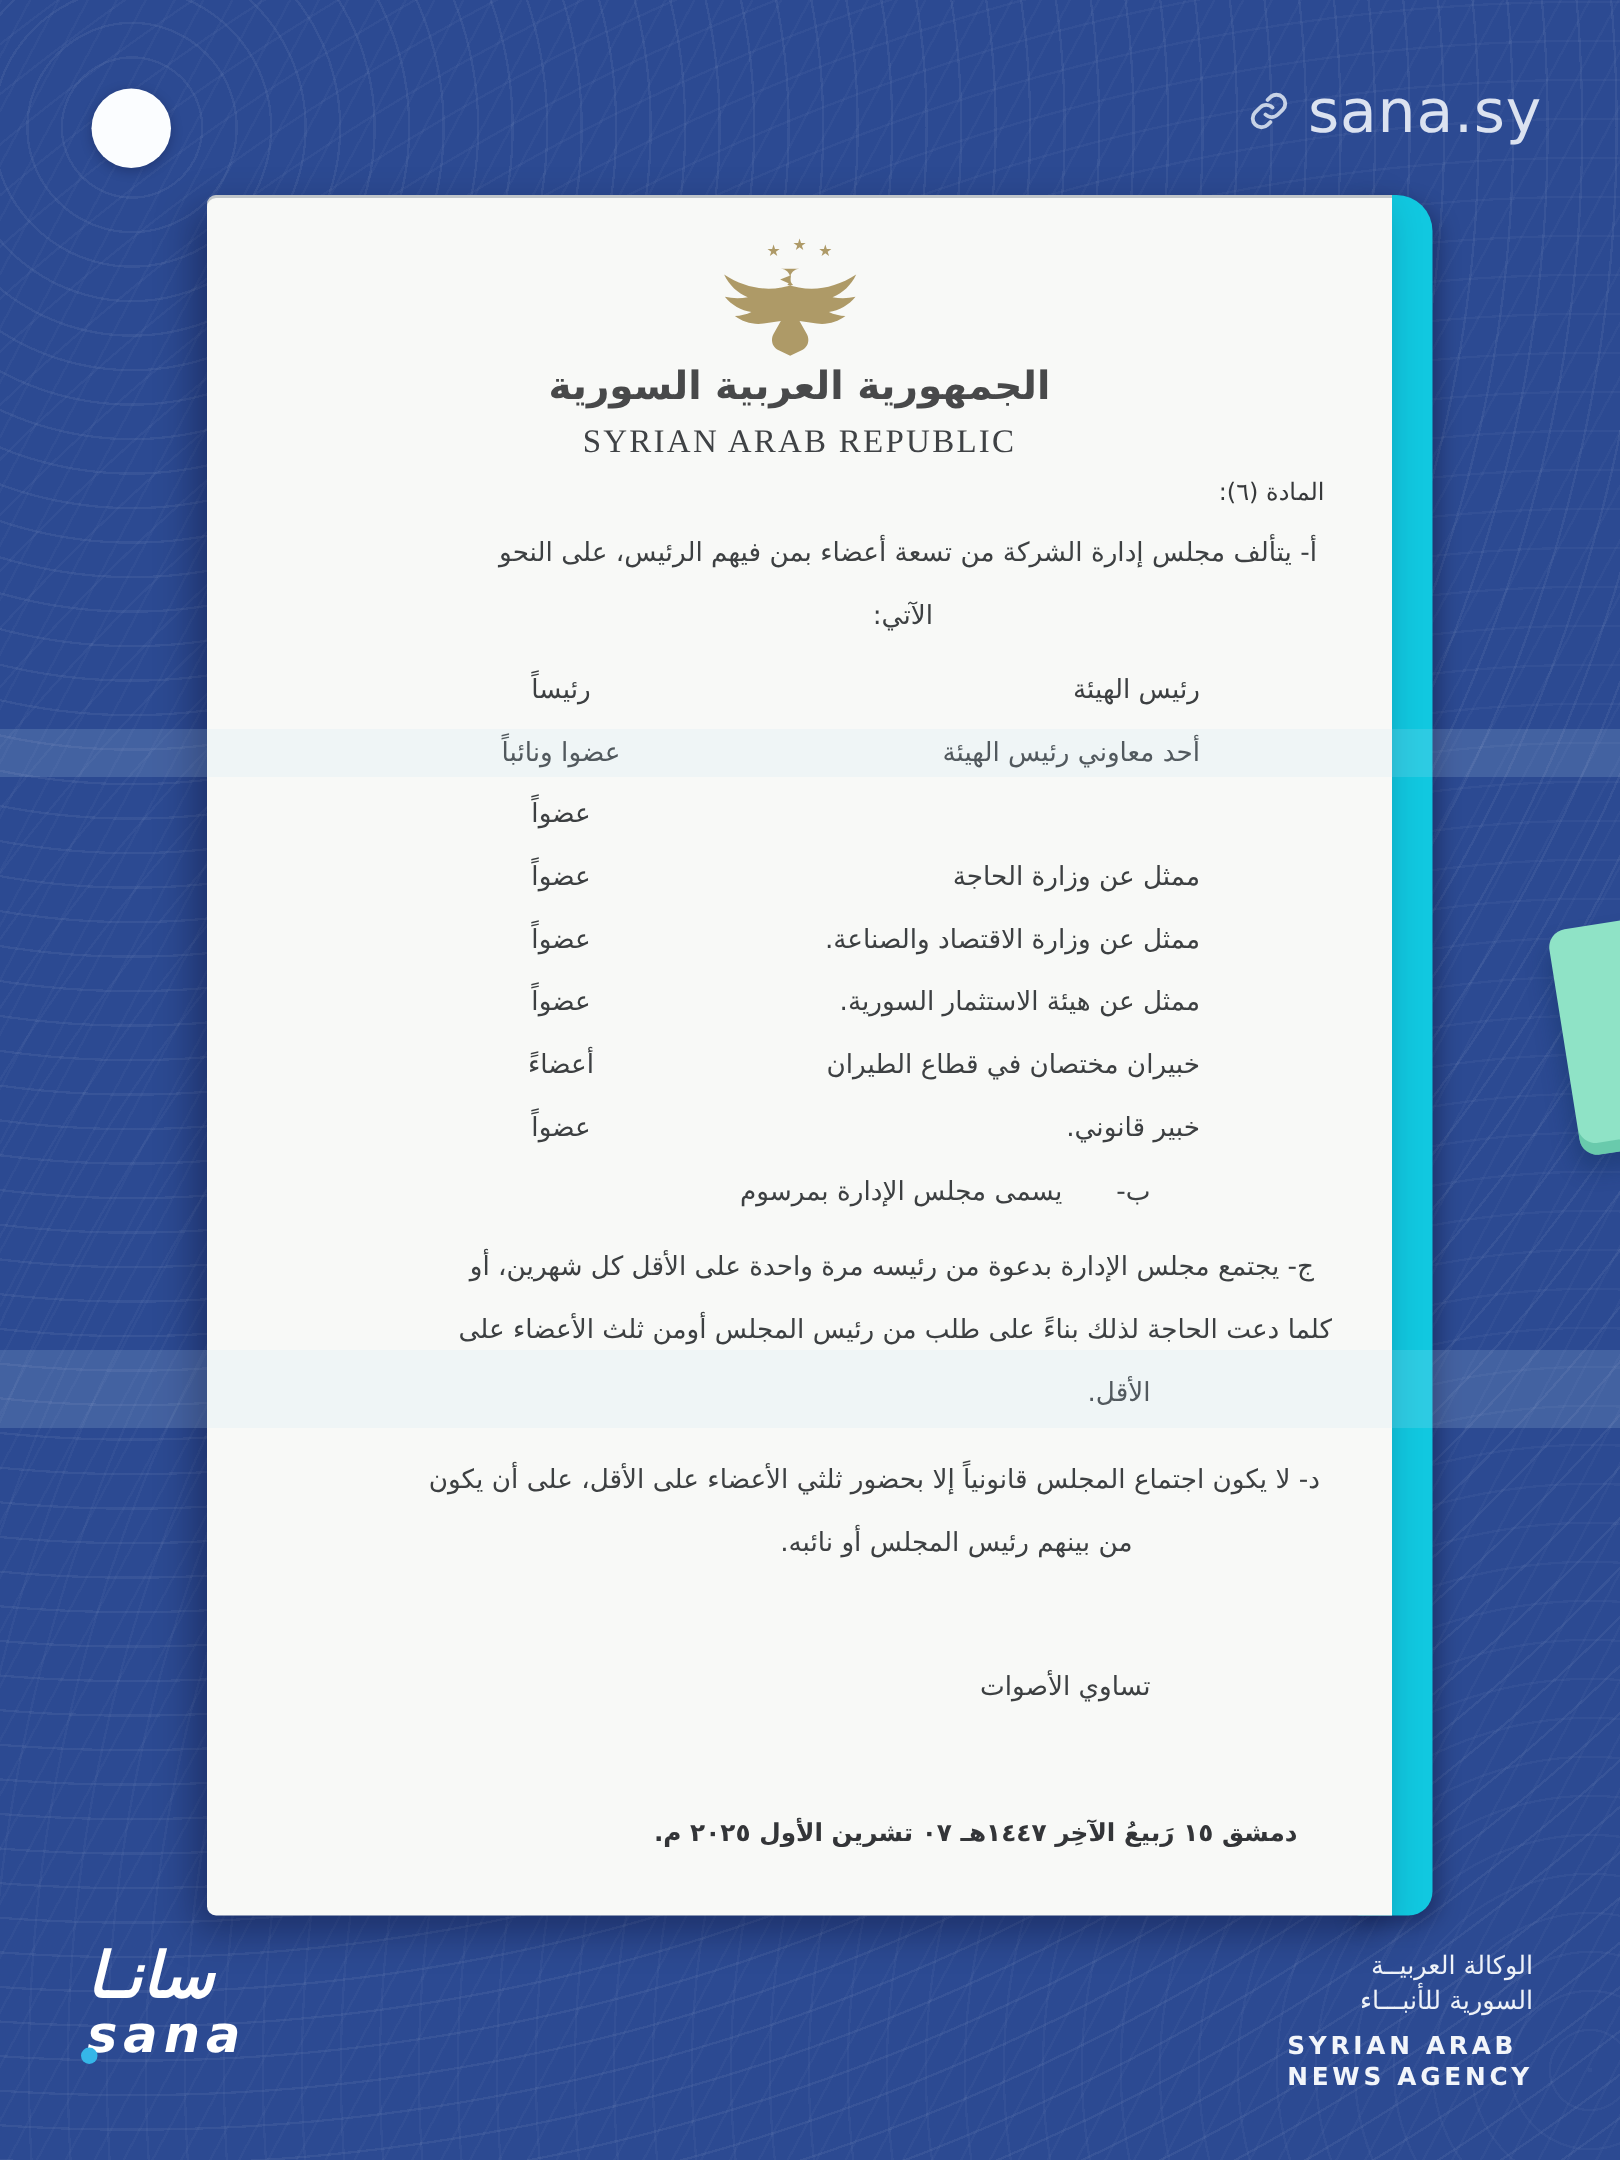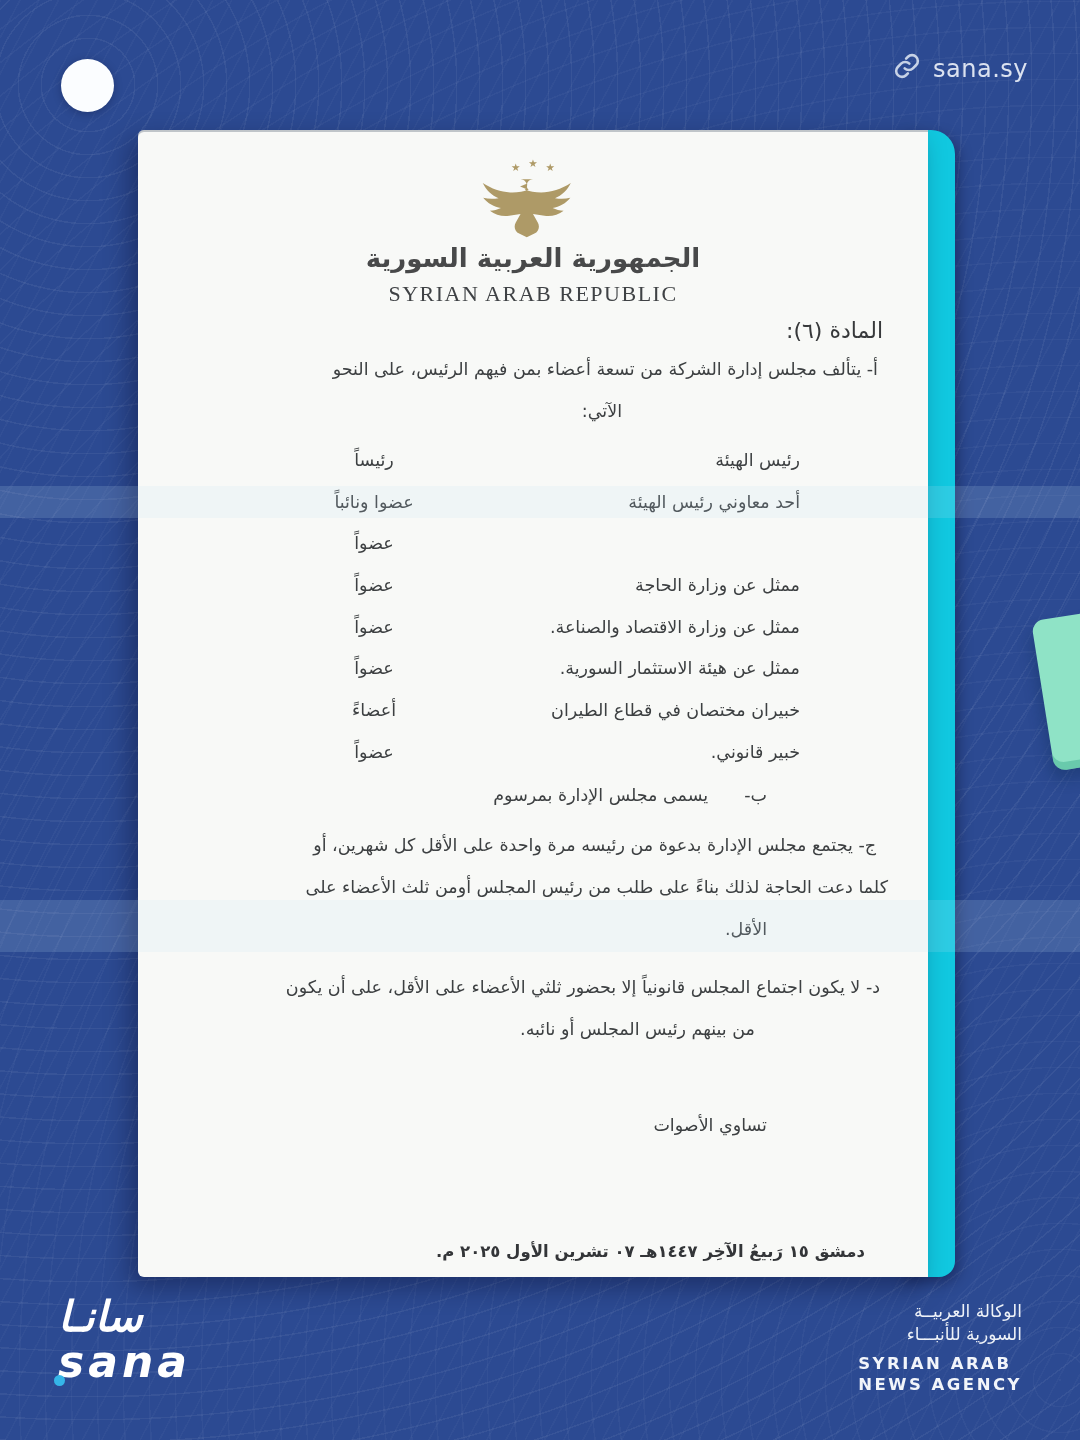--- a/index.html
+++ b/index.html
@@ -18,21 +18,21 @@
   .bg-hatch{
     position:absolute;inset:0;pointer-events:none;
     background:repeating-linear-gradient(118deg, rgba(255,255,255,0.028) 0 1.5px, transparent 1.5px 17px);
   }
   .dot-circle{
     position:absolute;left:61px;top:59px;width:53px;height:53px;border-radius:50%;
     background:#fbfdff;box-shadow:0 2px 8px rgba(0,0,30,.25);
   }
   .site-link{
     position:absolute;right:52px;top:52px;display:flex;align-items:center;gap:12px;
-    color:#dbe2f0;font-size:24px;letter-spacing:.5px;text-align:right;
+    color:#dbe2f0;font-size:40px;letter-spacing:.5px;text-align:right;
   }
   .site-link svg{width:28px;height:28px;}
   
   .mint-card{
     position:absolute;left:1042px;top:608px;width:160px;height:152px;border-radius:12px;
     background:#8fe3c6;transform:rotate(-9deg);
     box-shadow:-4px 10px 14px rgba(10,40,80,.30), inset 0 -8px 0 rgba(60,170,140,.45);
   }
   
   .spine{
@@ -50,34 +50,34 @@
   .emblem{position:absolute;top:28px;left:0;right:0;text-align:center;}
   .title-ar{
     position:absolute;top:113px;left:0;right:0;text-align:center;
     font-size:26px;font-weight:bold;color:#48494a;letter-spacing:0;
   }
   .title-en{
     position:absolute;top:151px;left:0;right:0;text-align:center;
     font-family:"Liberation Serif",serif;font-size:22px;color:#3f4245;letter-spacing:1.5px;
   }
   .line{position:absolute;white-space:nowrap;font-size:17.5px;color:#3d4042;}
-  .madda{font-size:22px;color:#37393b;}
+  .madda{font-size:16px;color:#37393b;}
   .m-row{position:absolute;left:0;right:0;height:28px;}
   .m-name{position:absolute;right:128px;white-space:nowrap;font-size:17.5px;}
   .m-role{position:absolute;right:492px;width:124px;text-align:center;white-space:nowrap;font-size:17.5px;}
   .b-row{display:flex;flex-direction:row;gap:36px;}
   .date-line{font-weight:bold;font-size:16.5px;color:#333538;}
   
   .band{position:absolute;left:0;width:1080px;background:rgba(190,221,243,0.16);pointer-events:none;}
   .band1{top:486px;height:32px;}
   .band2{top:900px;height:52px;}
   
   .sana-logo{position:absolute;left:58px;top:1296px;color:#ffffff;line-height:1;font-style:italic;}
   .sana-ar{font-size:42px;font-weight:bold;letter-spacing:2px;}
-  .sana-en{font-size:44px;font-weight:bold;letter-spacing:4px;margin-top:2px;position:relative;}
+  .sana-en{font-size:34px;font-weight:bold;letter-spacing:4px;margin-top:2px;position:relative;}
   .sana-dot{position:absolute;left:-4px;bottom:-2px;width:11px;height:11px;border-radius:50%;background:#35b6e8;}
   .agency{position:absolute;right:58px;top:1300px;text-align:right;color:#eef2f8;direction:rtl;}
   .agency .ar{font-size:17px;line-height:1.35;letter-spacing:.5px;}
   .agency .en{direction:ltr;text-align:left;font-size:16.5px;font-weight:bold;letter-spacing:2.5px;line-height:1.3;margin-top:7px;color:#f2f5fa;}
 </style>
 </head>
 <body>
 
 <div class="bg-rings"></div>
 <div class="bg-hatch"></div>
@@ -157,21 +157,21 @@
 
   <div class="line" style="top:747px;right:40px;">كلما دعت الحاجة لذلك بناءً على طلب من رئيس المجلس أومن ثلث الأعضاء على</div>
   <div class="line" style="top:705px;right:52px;">ج- يجتمع مجلس الإدارة بدعوة من رئيسه مرة واحدة على الأقل كل شهرين، أو</div>
   <div class="line" style="top:789px;right:161px;">الأقل.</div>
 
   <div class="line" style="top:847px;right:48px;">د-  لا يكون اجتماع المجلس قانونياً إلا بحضور ثلثي الأعضاء على الأقل، على أن يكون</div>
   <div class="line" style="top:889px;right:173px;">من بينهم رئيس المجلس أو نائبه.</div>
 
   <div class="line" style="top:985px;right:161px;">تساوي الأصوات</div>
 
-  <div class="line date-line" style="top:1112px;right:63px;">دمشق ١٥ رَبيعُ الآخِر ١٤٤٧هـ ٠٧ تشرين الأول ٢٠٢٥ م.</div>
+  <div class="line date-line" style="top:1082px;right:63px;">دمشق ١٥ رَبيعُ الآخِر ١٤٤٧هـ ٠٧ تشرين الأول ٢٠٢٥ م.</div>
 </div>
 
 <div class="band band1"></div>
 <div class="band band2"></div>
 
 <div class="sana-logo">
   <div class="sana-ar">سانـا</div>
   <div class="sana-en">
     <span class="sana-dot"></span>
     <span>sana</span>

